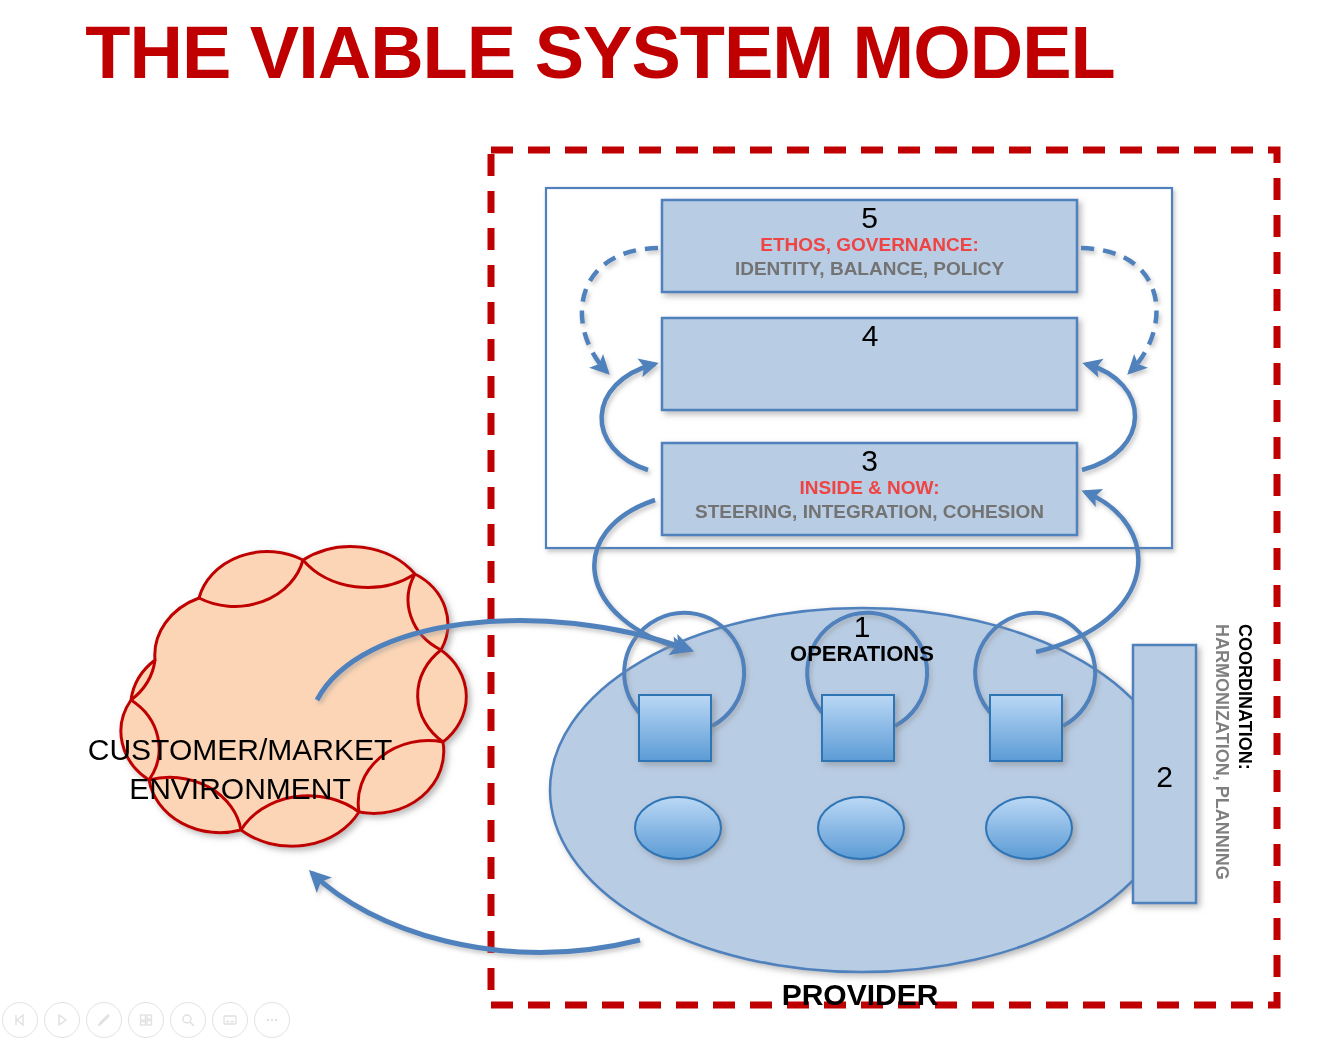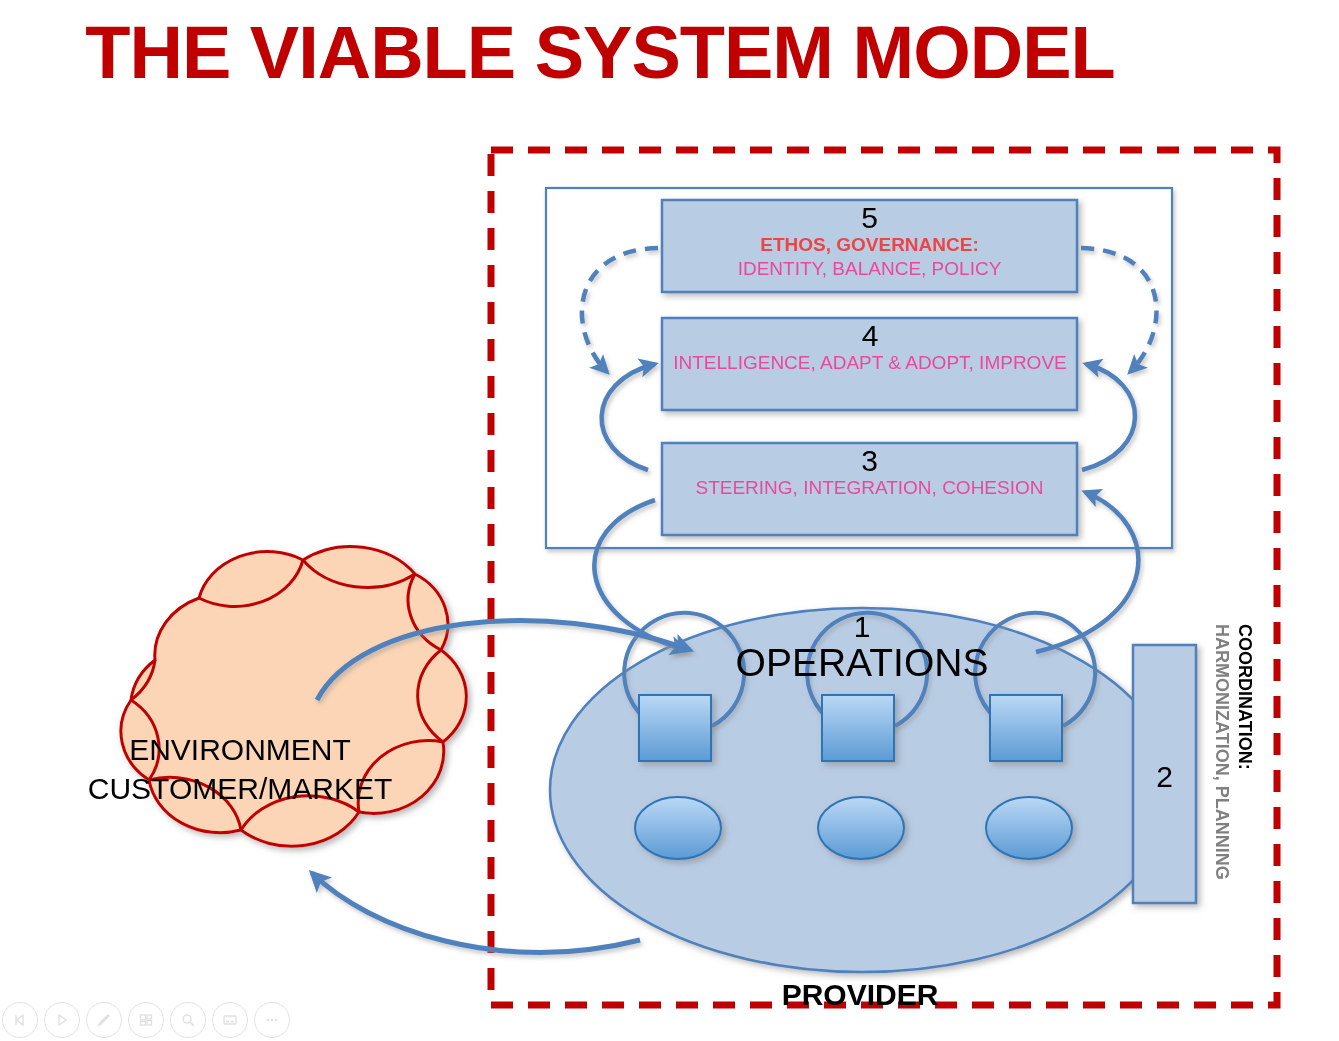--- a/index.html
+++ b/index.html
@@ -18,28 +18,28 @@
   
   svg#art{position:absolute;left:0;top:0;width:1339px;height:1041px;overflow:visible;}
 
   
   .sysbox-text{
     position:absolute;text-align:center;color:#000;
     font-family:"Liberation Sans",sans-serif;pointer-events:none;
   }
   .sb-num{font-size:30px;font-weight:normal;line-height:1.0;color:#000;}
   .sb-main{font-size:19px;font-weight:bold;line-height:1.25;color:#ef4444;}
-  .sb-sub{font-size:19px;font-weight:normal;line-height:1.25;color:#ec4899;}
+  .sb-sub{font-size:19px;font-weight:bold;line-height:1.25;color:#737373;}
 
   .ops-label{
     position:absolute;text-align:center;color:#000;
     font-family:"Liberation Sans",sans-serif;pointer-events:none;
   }
   .ops-num{font-size:30px;line-height:1.0;}
-  .ops-main{font-size:39px;font-weight:normal;line-height:1.1;}
+  .ops-main{font-size:22px;font-weight:bold;line-height:1.1;}
 
   .cloud-label{
     position:absolute;text-align:center;color:#000;font-size:30px;
     line-height:1.3;font-family:"Liberation Sans",sans-serif;pointer-events:none;
   }
 
   .box2-num{
     position:absolute;text-align:center;font-size:30px;color:#000;
     font-family:"Liberation Sans",sans-serif;pointer-events:none;
   }
@@ -158,36 +158,36 @@
   </svg>
 
   <div class="sysbox-text" style="left:662px;top:203px;width:415px;">
     <div class="sb-num">5</div>
     <div class="sb-main">ETHOS, GOVERNANCE:</div>
     <div class="sb-sub">IDENTITY, BALANCE, POLICY</div>
   </div>
 
   <div class="sysbox-text" style="left:660px;top:321px;width:420px;">
     <div class="sb-num">4</div>
-    <div class="sb-sub">INTELLIGENCE, ADAPT &amp; ADOPT, IMPROVE</div>
   </div>
 
   <div class="sysbox-text" style="left:662px;top:446px;width:415px;">
     <div class="sb-num">3</div>
+    <div class="sb-main">INSIDE &amp; NOW:</div>
     <div class="sb-sub">STEERING, INTEGRATION, COHESION</div>
   </div>
 
   <div class="ops-label" style="left:712px;top:612px;width:300px;">
     <div class="ops-num">1</div>
     <div class="ops-main">OPERATIONS</div>
   </div>
 
   <div class="cloud-label" style="left:60px;top:730px;width:360px;">
+    <div>CUSTOMER/MARKET</div>
     <div>ENVIRONMENT</div>
-    <div>CUSTOMER/MARKET</div>
   </div>
 
   <div class="box2-num" style="left:1133px;top:760px;width:63px;">2</div>
 
   <div class="vert-label vl-black" style="left:1255px;top:624px;">COORDINATION:</div>
   <div class="vert-label vl-gray" style="left:1232px;top:624px;">HARMONIZATION, PLANNING</div>
 
   <div class="provider-label" style="left:700px;top:978px;width:320px;font-weight:bold;">PROVIDER</div>
 
   <div class="toolbar">

